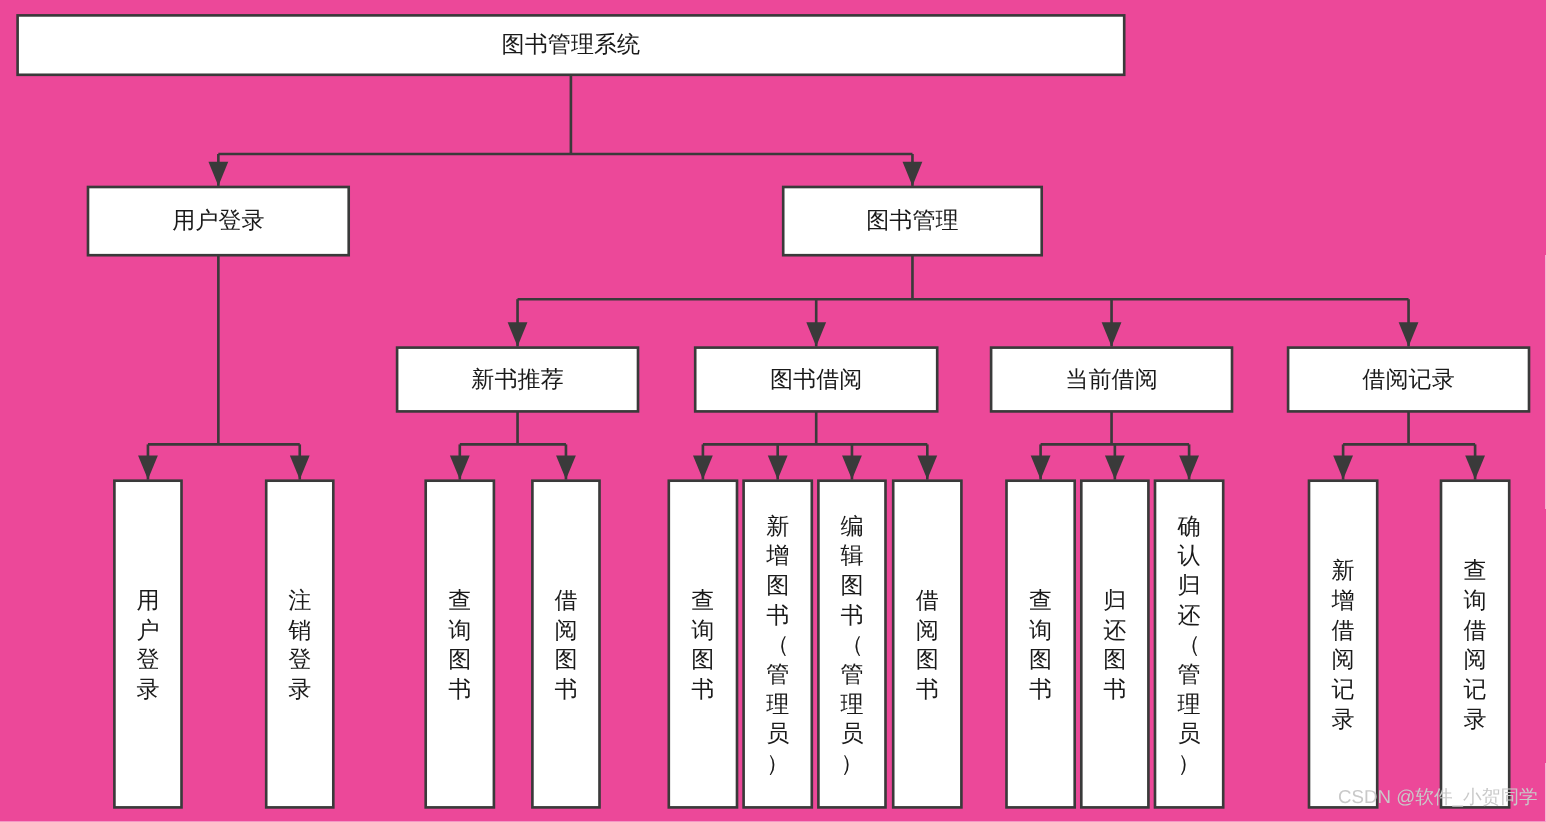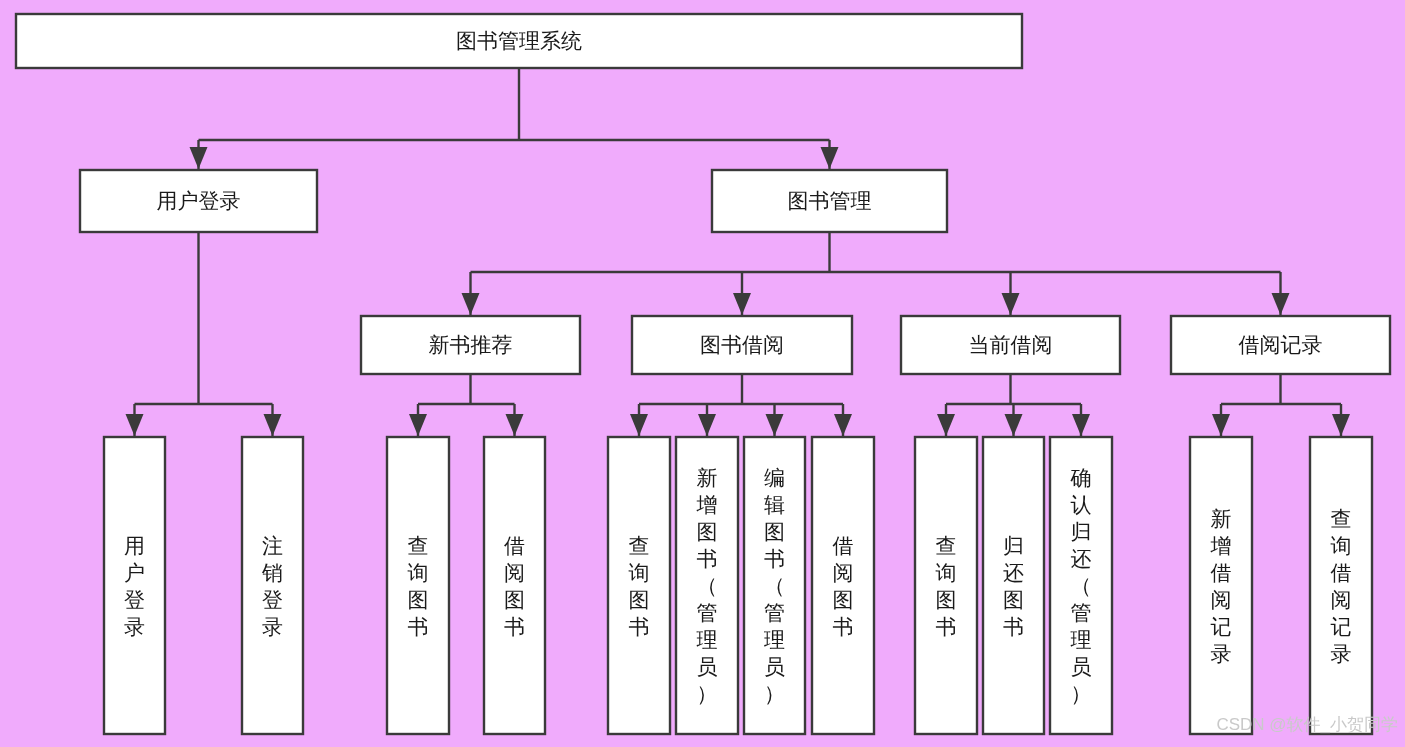--- a/index.html
+++ b/index.html
@@ -10,21 +10,21 @@
   body {
     width: 1405px;
     height: 747px;
     font-family: "Liberation Sans", sans-serif;
     overflow: hidden;
   }
   #diagram-root {
     position: relative;
     width: 1405px;
     height: 747px;
-    background: #f0abfc;
+    background: #ec4899;
   }
   svg.diagram-canvas {
     position: absolute;
     top: 0;
     left: 0;
     width: 1405px;
     height: 747px;
     display: block;
   }
   .node-box {

